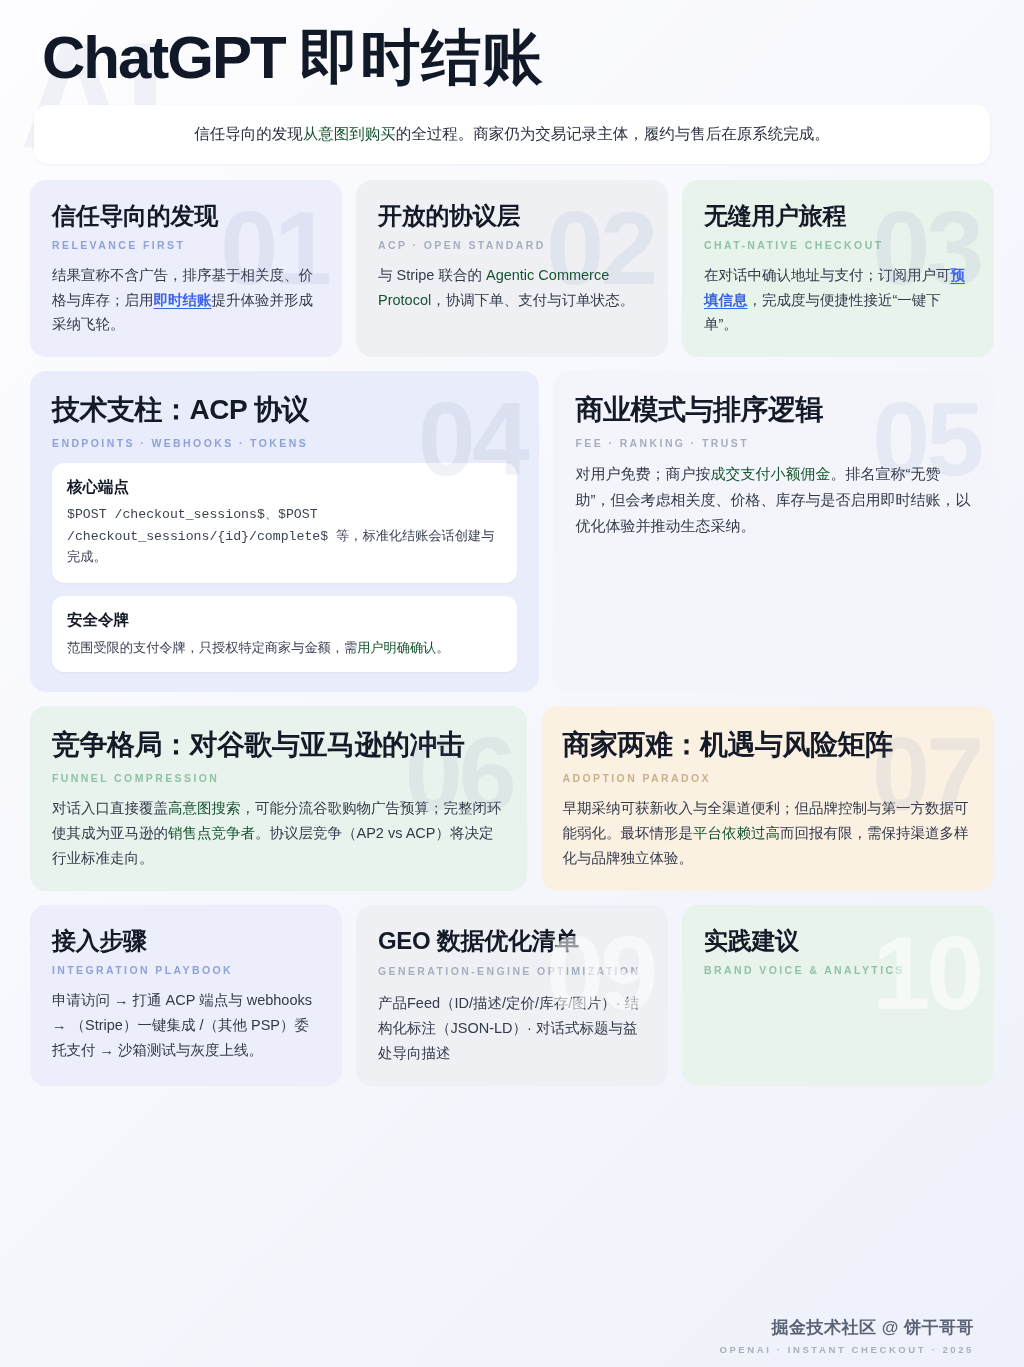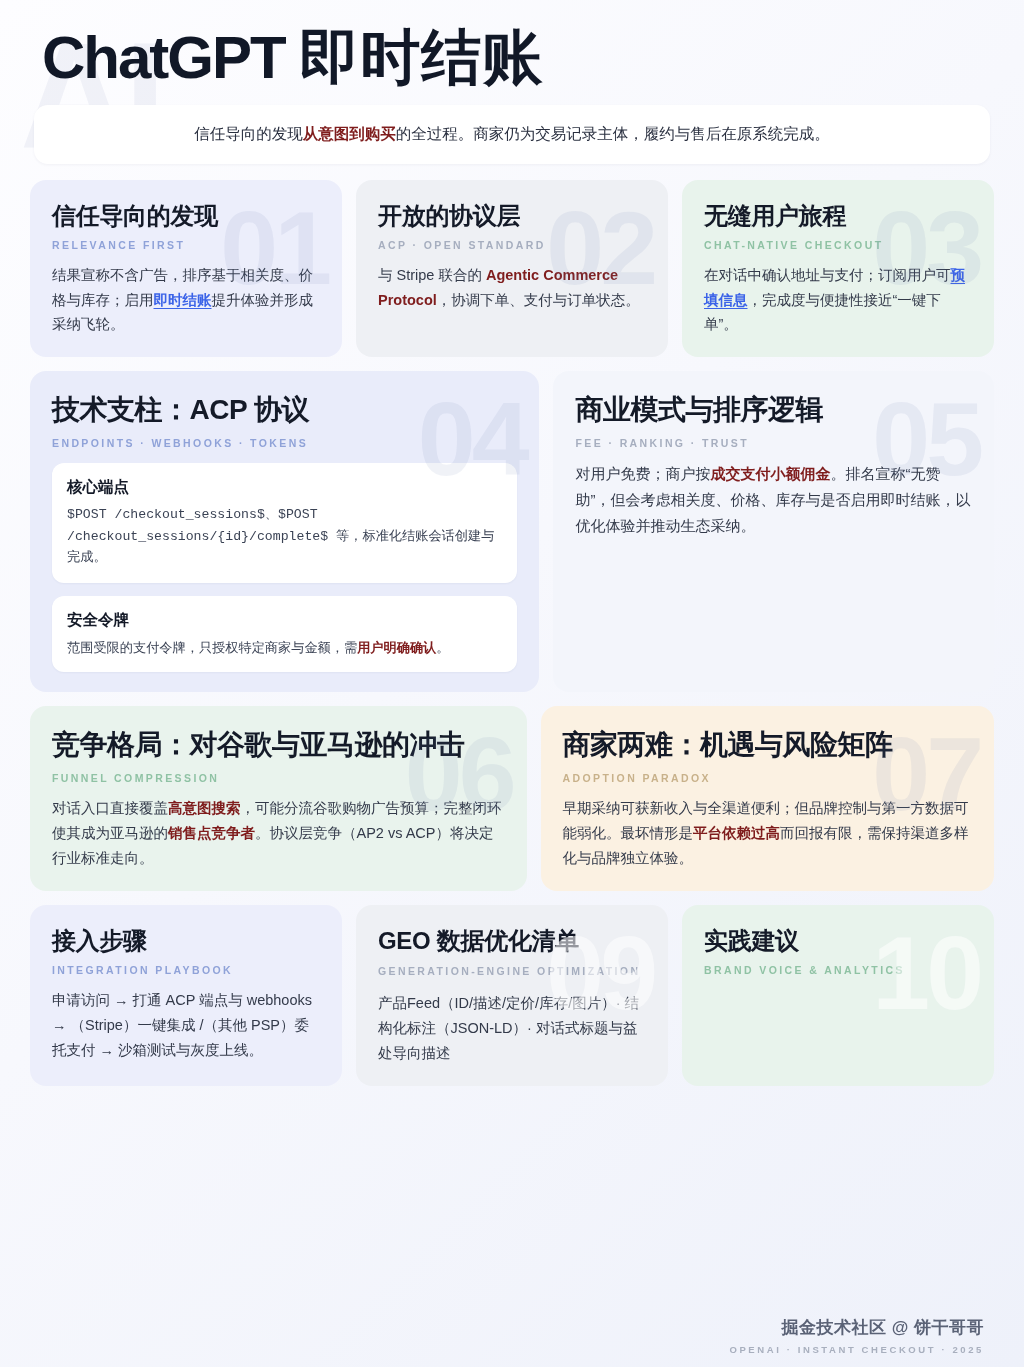--- a/index.html
+++ b/index.html
@@ -50,21 +50,21 @@
     background: #ffffff;
     border-radius: 14px;
     padding: 17px 24px;
     font-size: 15.5px;
     line-height: 1.6;
     color: #2a3040;
     box-shadow: 0 1px 3px rgba(30,40,80,0.05);
     margin: 0 4px 16px 4px;
     text-align: center;
   }
-  .hl { color: #7f1d1d; font-weight: 700; }
+  .hl { color: #14532d; font-weight: 400; }
   .hl-u { color: #3b63e8; font-weight: 700; text-decoration: underline; text-underline-offset: 3px; }
 
   .row { display: flex; gap: 14px; position: relative; z-index: 2; margin-bottom: 14px; }
   .card { border-radius: 16px; padding: 20px 22px; position: relative; overflow: hidden; }
   .card h3 {
     font-size: 24px; font-weight: 800; letter-spacing: -0.3px; color: #141a28;
     margin-bottom: 7px;
   }
   .card h2 {
     font-size: 28px; font-weight: 800; letter-spacing: -0.5px; color: #141a28;
@@ -99,21 +99,21 @@
   .subcol { display: flex; flex-direction: column; gap: 13px; flex: 1; }
   .subcard {
     background: #ffffff; border-radius: 12px; padding: 14px 15px;
     box-shadow: 0 1px 2px rgba(40,50,90,0.05);
   }
   .subcard h4 { font-size: 15.5px; font-weight: 700; color: #141a28; margin-bottom: 6px; }
   .subcard p { font-size: 13.2px; line-height: 1.62; color: #3a4254; }
   .mono { font-family: "Liberation Mono", monospace; font-size: 12.6px; }
 
   .footer {
-    position: absolute; right: 40px; bottom: 12px; text-align: right; z-index: 3;
+    position: absolute; right: 50px; bottom: 12px; text-align: right; z-index: 3;
   }
   .wm { font-size: 17px; color: #5a6276; font-weight: 600; letter-spacing: 0.5px; }
   .fmeta { font-size: 9.5px; letter-spacing: 2.6px; color: #a8afbe; margin-top: 5px; font-weight: 600; }
 </style>
 </head>
 <body>
 
 <div class="page">
 
   <div class="ghost" style="left:20px; top:20px;">AI</div>

